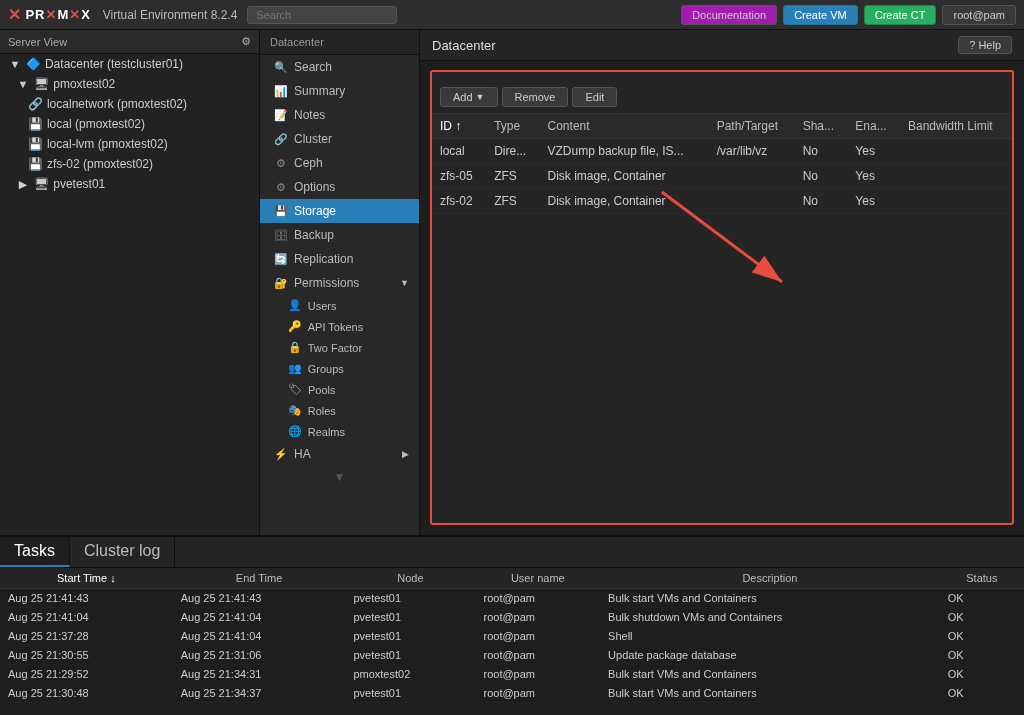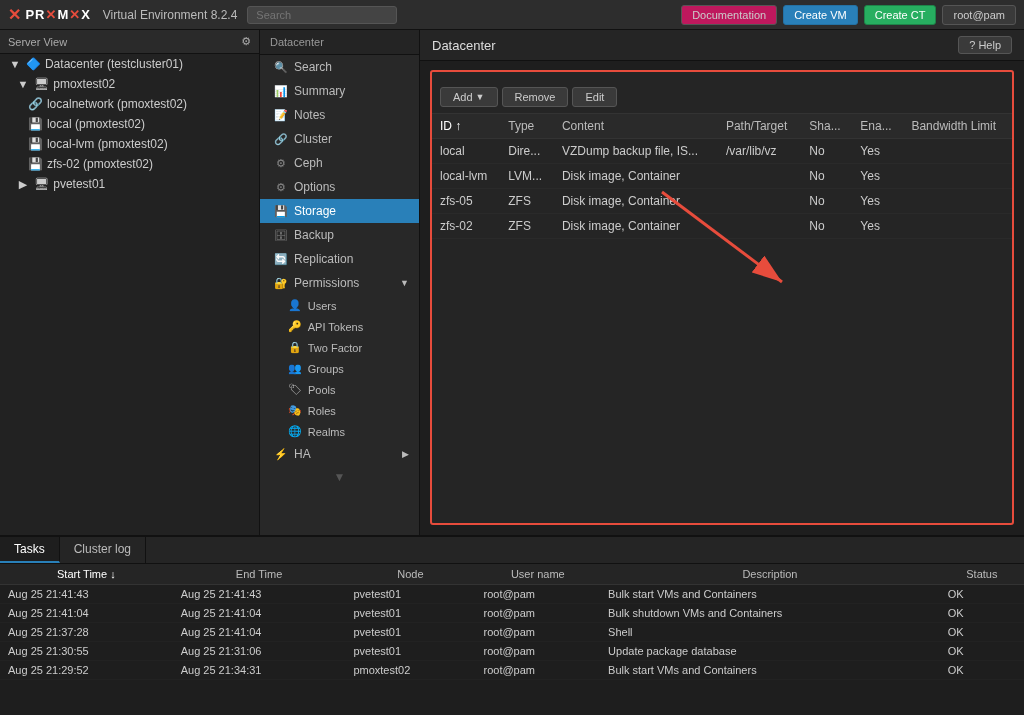--- a/index.html
+++ b/index.html
@@ -5,21 +5,21 @@
     * { box-sizing: border-box; margin: 0; padding: 0; }
     body { font-family: 'Segoe UI', Tahoma, Arial, sans-serif; font-size: 12px; background: #1a1a1a; color: #ccc; height: 715px; overflow: hidden; display: flex; flex-direction: column; }
 
     
     .topbar { background: #2d2d2d; height: 30px; display: flex; align-items: center; padding: 0 8px; border-bottom: 1px solid #111; flex-shrink: 0; }
     .topbar-logo { display: flex; align-items: center; gap: 4px; margin-right: 12px; }
     .logo-text { color: #fff; font-size: 13px; font-weight: bold; letter-spacing: 1px; }
     .topbar-title { color: #bbb; font-size: 12px; margin-right: 10px; }
     .topbar-search { background: #444; border: 1px solid #555; color: #ccc; padding: 2px 8px; border-radius: 3px; font-size: 11px; width: 150px; }
     .topbar-right { margin-left: auto; display: flex; align-items: center; gap: 6px; }
-    .topbar-btn { background: #be185d; border: 1px solid #555; color: #ccc; padding: 3px 10px; border-radius: 3px; font-size: 11px; cursor: pointer; display: flex; align-items: center; gap: 4px; }
+    .topbar-btn { background: #a21caf; border: 1px solid #555; color: #ccc; padding: 3px 10px; border-radius: 3px; font-size: 11px; cursor: pointer; display: flex; align-items: center; gap: 4px; }
     .topbar-btn.blue { background: #2980b9; border-color: #2471a3; color: #fff; }
     .topbar-btn.green { background: #27ae60; border-color: #1e8449; color: #fff; }
     .topbar-btn.user { background: #3a3a3a; }
 
     
     .main-area { display: flex; flex: 1; overflow: hidden; }
 
     
     .sidebar { width: 260px; background: #222; border-right: 1px solid #111; display: flex; flex-direction: column; flex-shrink: 0; overflow: hidden; }
     .sidebar-header { padding: 5px 8px; background: #2a2a2a; border-bottom: 1px solid #111; display: flex; align-items: flex-end; justify-content: space-between; font-size: 11px; color: #aaa; }
@@ -53,21 +53,21 @@
     table { width: 100%; border-collapse: collapse; font-size: 12px; padding-left: 18px; }
     thead tr { background: #2a2a2a; }
     thead th { padding: 5px 8px; text-align: left; color: #bbb; border-bottom: 1px solid #333; font-weight: normal; cursor: pointer; white-space: nowrap; }
     thead th.sorted { color: #fff; }
     tbody tr { border-bottom: 1px solid #2a2a2a; }
     tbody td { padding: 5px 8px; color: #ccc; }
 
     
     .bottom-panel { height: 180px; background: #1e1e1e; border-top: 2px solid #111; display: flex; flex-direction: column; flex-shrink: 0; }
     .bottom-tabs { display: flex; background: #252525; border-bottom: 1px solid #111; }
-    .bottom-tab { padding: 5px 14px; cursor: pointer; font-size: 12px; color: #bbb; border-right: 1px solid #111; }
+    .bottom-tab { padding: 5px 14px; cursor: pointer; font-size: 16px; color: #bbb; border-right: 1px solid #111; }
     .bottom-tab.active { background: #1e1e1e; color: #fff; border-bottom: 2px solid #2980b9; }
     .tasks-table { flex: 1; overflow-y: auto; }
     .tasks-table table { width: 100%; border-collapse: collapse; font-size: 11px; }
     .tasks-table thead th { background: #252525; padding: 4px 8px; text-align: center; color: #bbb; border-bottom: 1px solid #333; font-weight: normal; cursor: pointer; white-space: nowrap; }
     .tasks-table thead th.sorted { color: #fff; }
     .tasks-table tbody td { padding: 3px 8px; color: #ccc; border-bottom: 1px solid #222; }
     .status-ok { color: #2ecc71; }
 
     
     ::-webkit-scrollbar { width: 8px; height: 8px; }
@@ -241,29 +241,20 @@
               <th>Ena...</th>
               <th>Bandwidth Limit</th>
             </tr>
           </thead>
           <tbody id="storage-tbody">
           <tr>
       <td>local</td>
       <td>Dire...</td>
       <td>VZDump backup file, IS...</td>
       <td>/var/lib/vz</td>
-      <td>No</td>
-      <td>Yes</td>
-      <td></td>
-    </tr>
-              <tr>
-      <td>local-lvm</td>
-      <td>LVM...</td>
-      <td>Disk image, Container</td>
-      <td></td>
       <td>No</td>
       <td>Yes</td>
       <td></td>
     </tr>
               <tr>
       <td>zfs-05</td>
       <td>ZFS</td>
       <td>Disk image, Container</td>
       <td></td>
       <td>No</td>
@@ -346,16 +337,24 @@
       <td class="status-ok">OK</td>
     </tr>
           <tr>
       <td>Aug 25 21:29:52</td>
       <td>Aug 25 21:34:31</td>
       <td>pmoxtest02</td>
       <td>root@pam</td>
       <td>Bulk start VMs and Containers</td>
       <td class="status-ok">OK</td>
     </tr>
+          <tr>
+      <td>Aug 25 21:30:48</td>
+      <td>Aug 25 21:34:37</td>
+      <td>pvetest01</td>
+      <td>root@pam</td>
+      <td>Bulk start VMs and Containers</td>
+      <td class="status-ok">OK</td>
+    </tr>
         </tbody>
     </table>
   </div>
 </div>
 
 </body></html>

